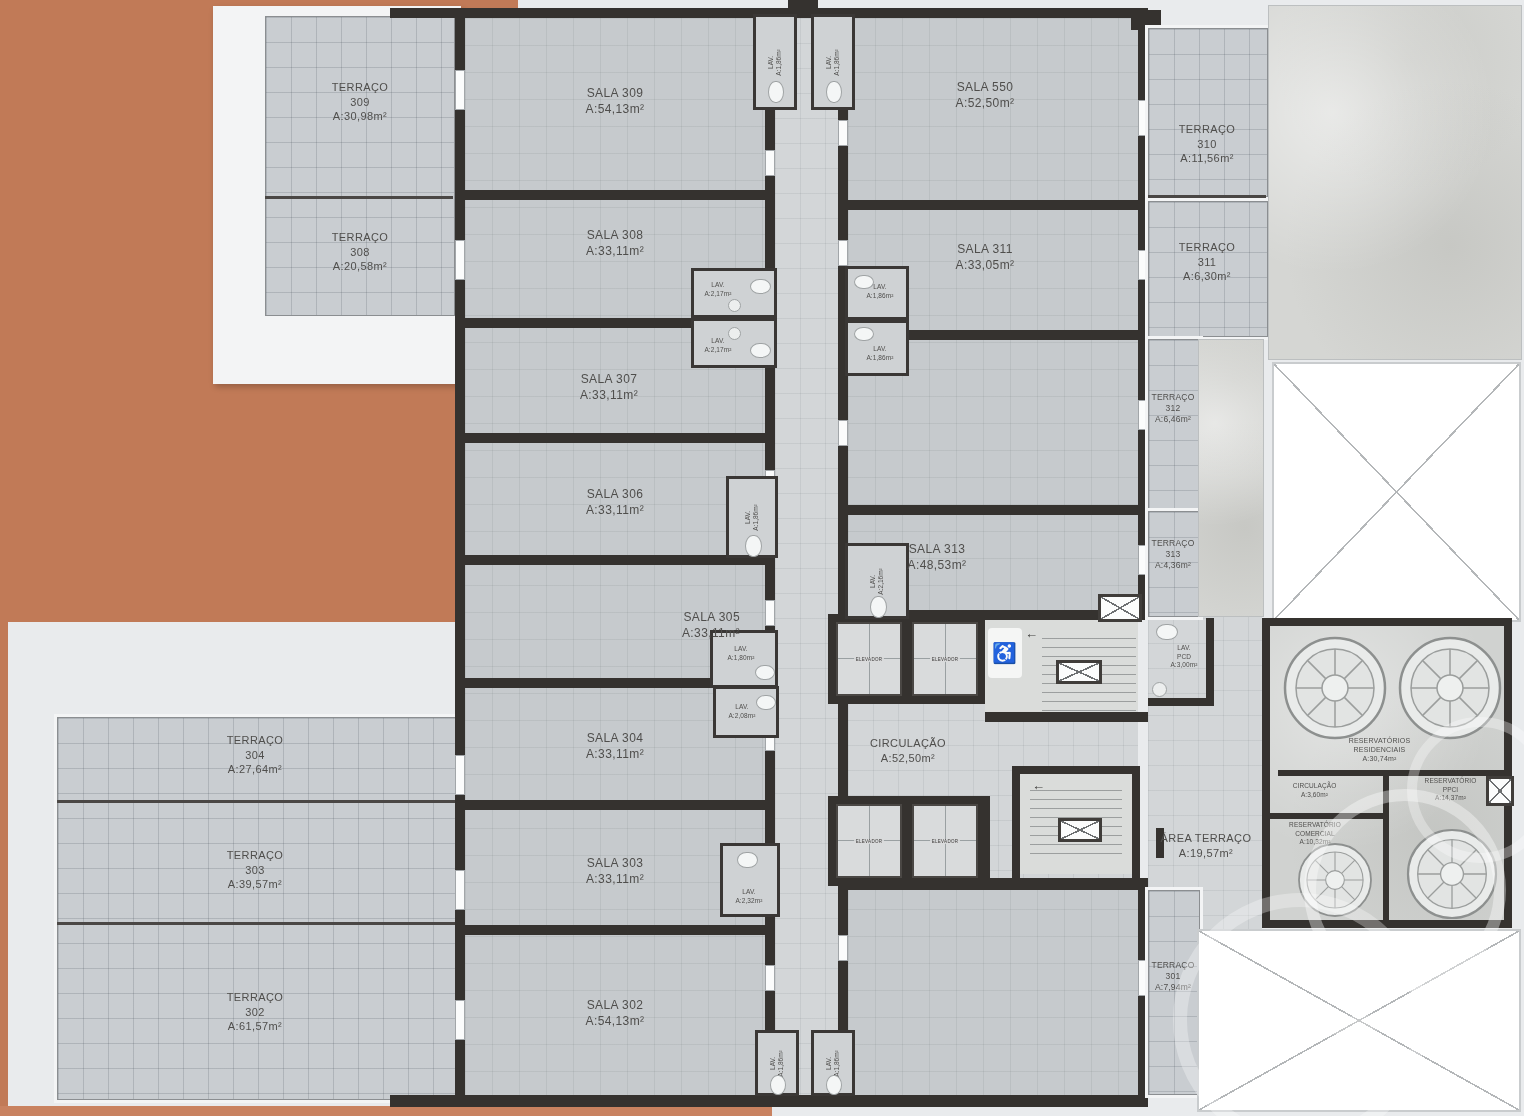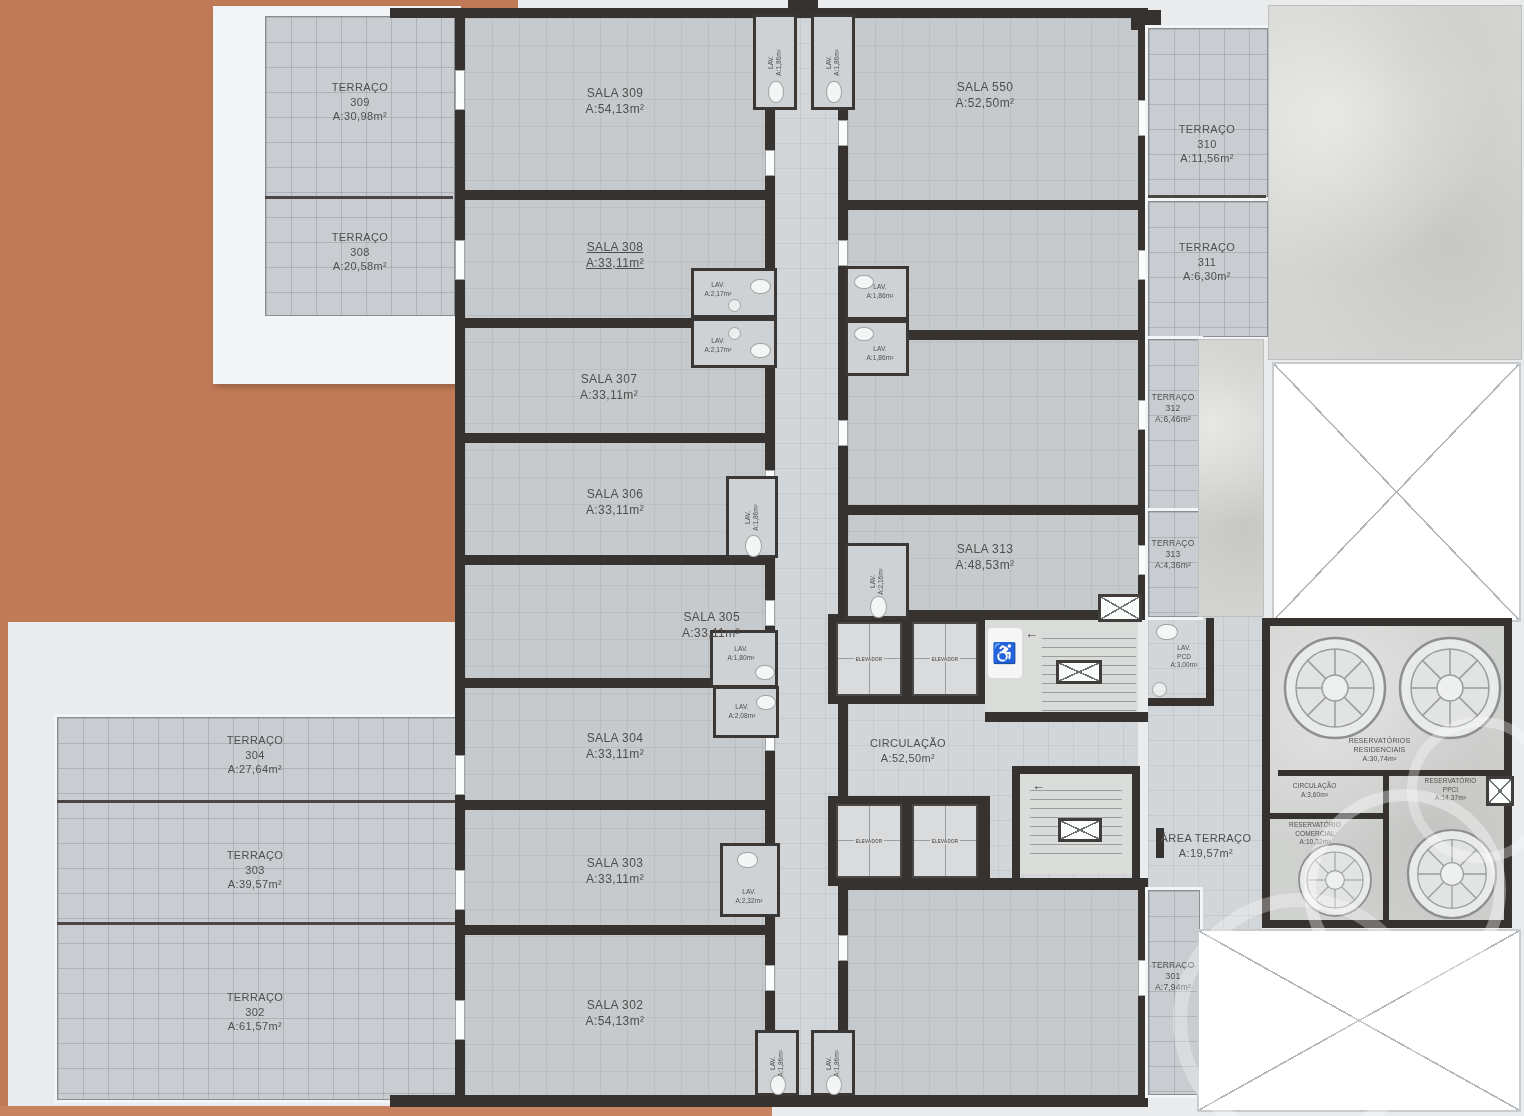--- a/index.html
+++ b/index.html
@@ -145,21 +145,21 @@
   <div class="gap" style="left:1138px;top:100px;width:10px;height:36px;"></div>
   <div class="gap" style="left:1138px;top:250px;width:10px;height:30px;"></div>
   <div class="gap" style="left:1138px;top:400px;width:10px;height:30px;"></div>
   <div class="gap" style="left:1138px;top:545px;width:10px;height:30px;"></div>
   <div class="gap" style="left:1138px;top:960px;width:10px;height:36px;"></div>
 
   <div class="lbl s12" style="left:490px;top:86px;width:250px;">
       <span>SALA 309</span>
       <span>A:54,13m²</span>
     </div>
-  <div class="lbl s12" style="left:490px;top:240px;width:250px;text-decoration:underline;">
+  <div class="lbl s12" style="left:490px;top:228px;width:250px;">
       <span>SALA 308</span>
       <span>A:33,11m²</span>
     </div>
   <div class="lbl s12" style="left:484px;top:372px;width:250px;">
       <span>SALA 307</span>
       <span>A:33,11m²</span>
     </div>
   <div class="lbl s12" style="left:490px;top:487px;width:250px;">
       <span>SALA 306</span>
       <span>A:33,11m²</span>
@@ -177,21 +177,25 @@
       <span>A:33,11m²</span>
     </div>
   <div class="lbl s12" style="left:490px;top:998px;width:250px;">
       <span>SALA 302</span>
       <span>A:54,13m²</span>
     </div>
   <div class="lbl s12" style="left:860px;top:80px;width:250px;">
       <span>SALA 550</span>
       <span>A:52,50m²</span>
     </div>
-  <div class="lbl s12" style="left:860px;top:542px;width:250px;text-align:center;">
+  <div class="lbl s12" style="left:860px;top:242px;width:250px;">
+      <span>SALA 311</span>
+      <span>A:33,05m²</span>
+    </div>
+  <div class="lbl s12" style="left:812px;top:542px;width:250px;text-align:center;">
       <span>SALA 313</span>
       <span>A:48,53m²</span>
     </div>
   <div class="lbl s11" style="left:858px;top:736px;width:100px;">
       <span>CIRCULAÇÃO</span>
       <span>A:52,50m²</span>
     </div>
   <div class="lbl s11" style="left:1152px;top:831px;width:108px;">
       <span>ÁREA TERRAÇO</span>
       <span>A:19,57m²</span>

